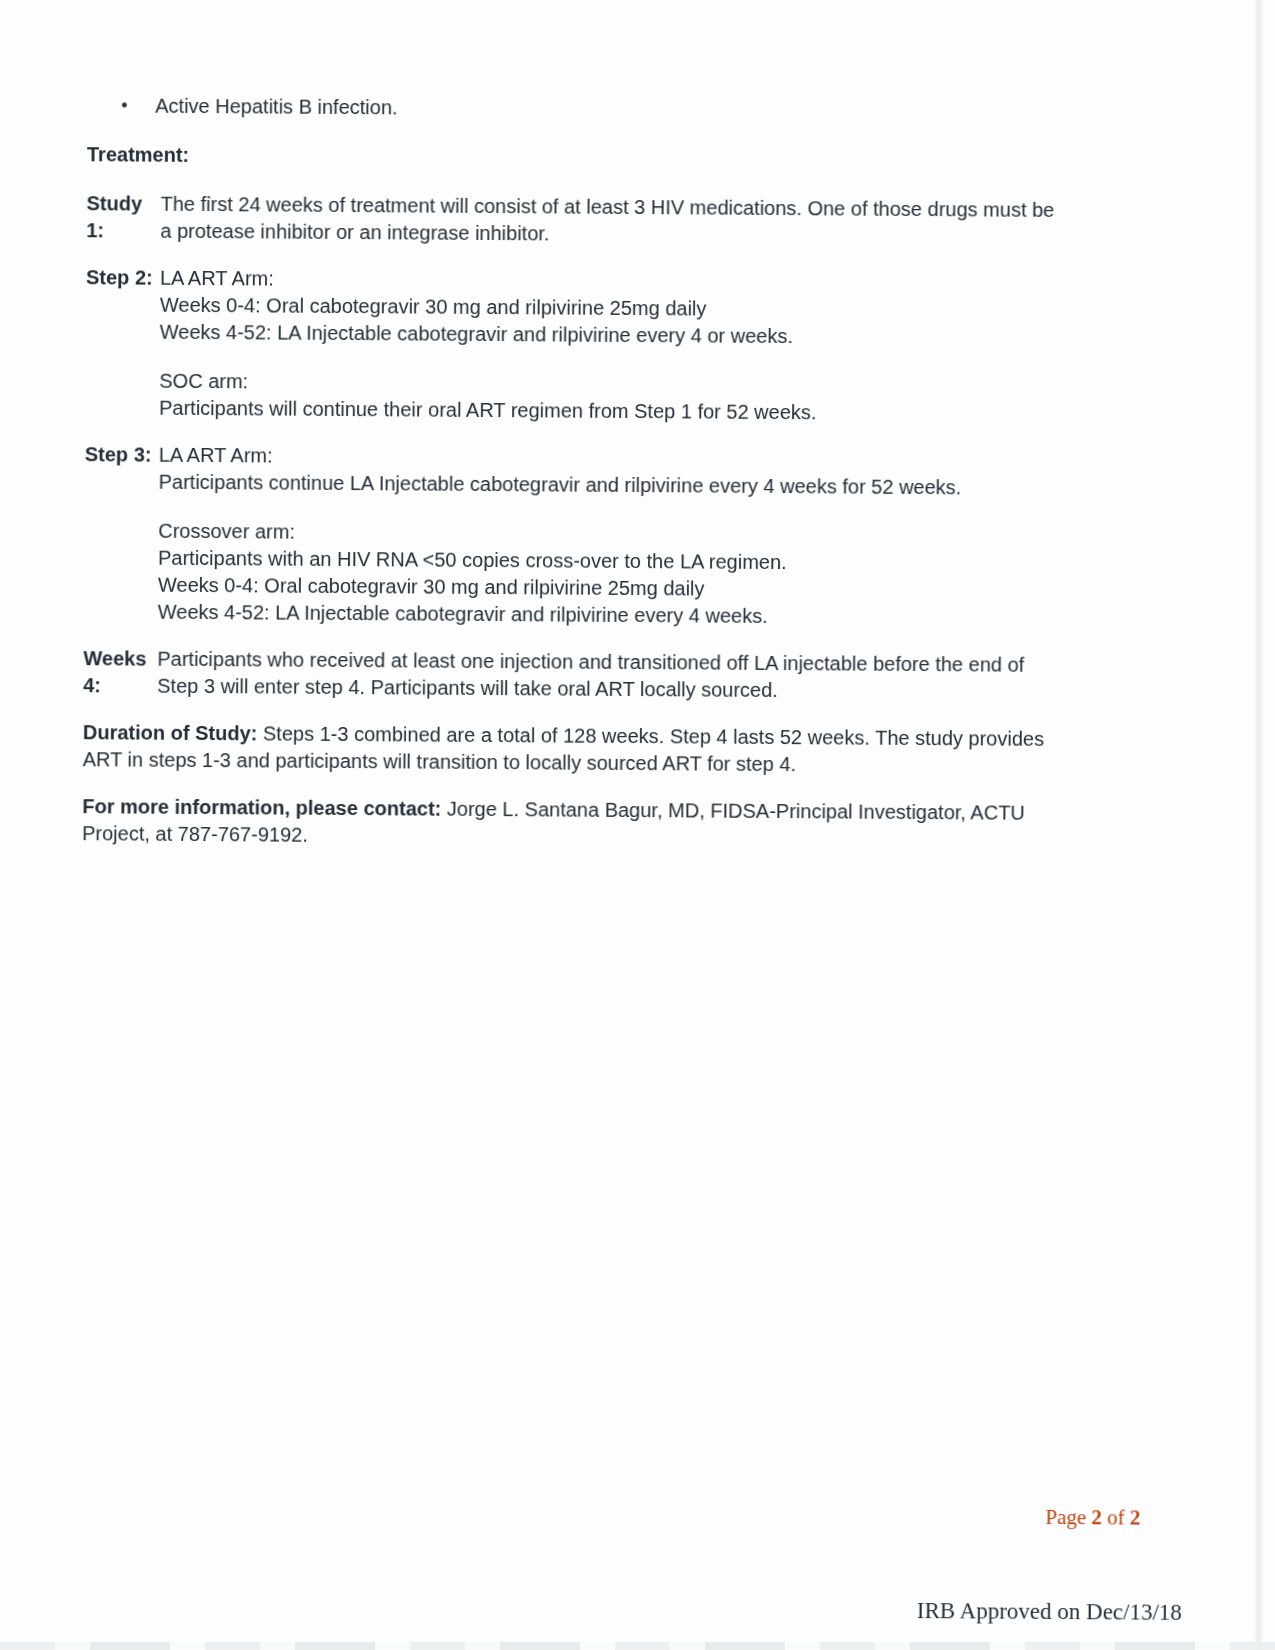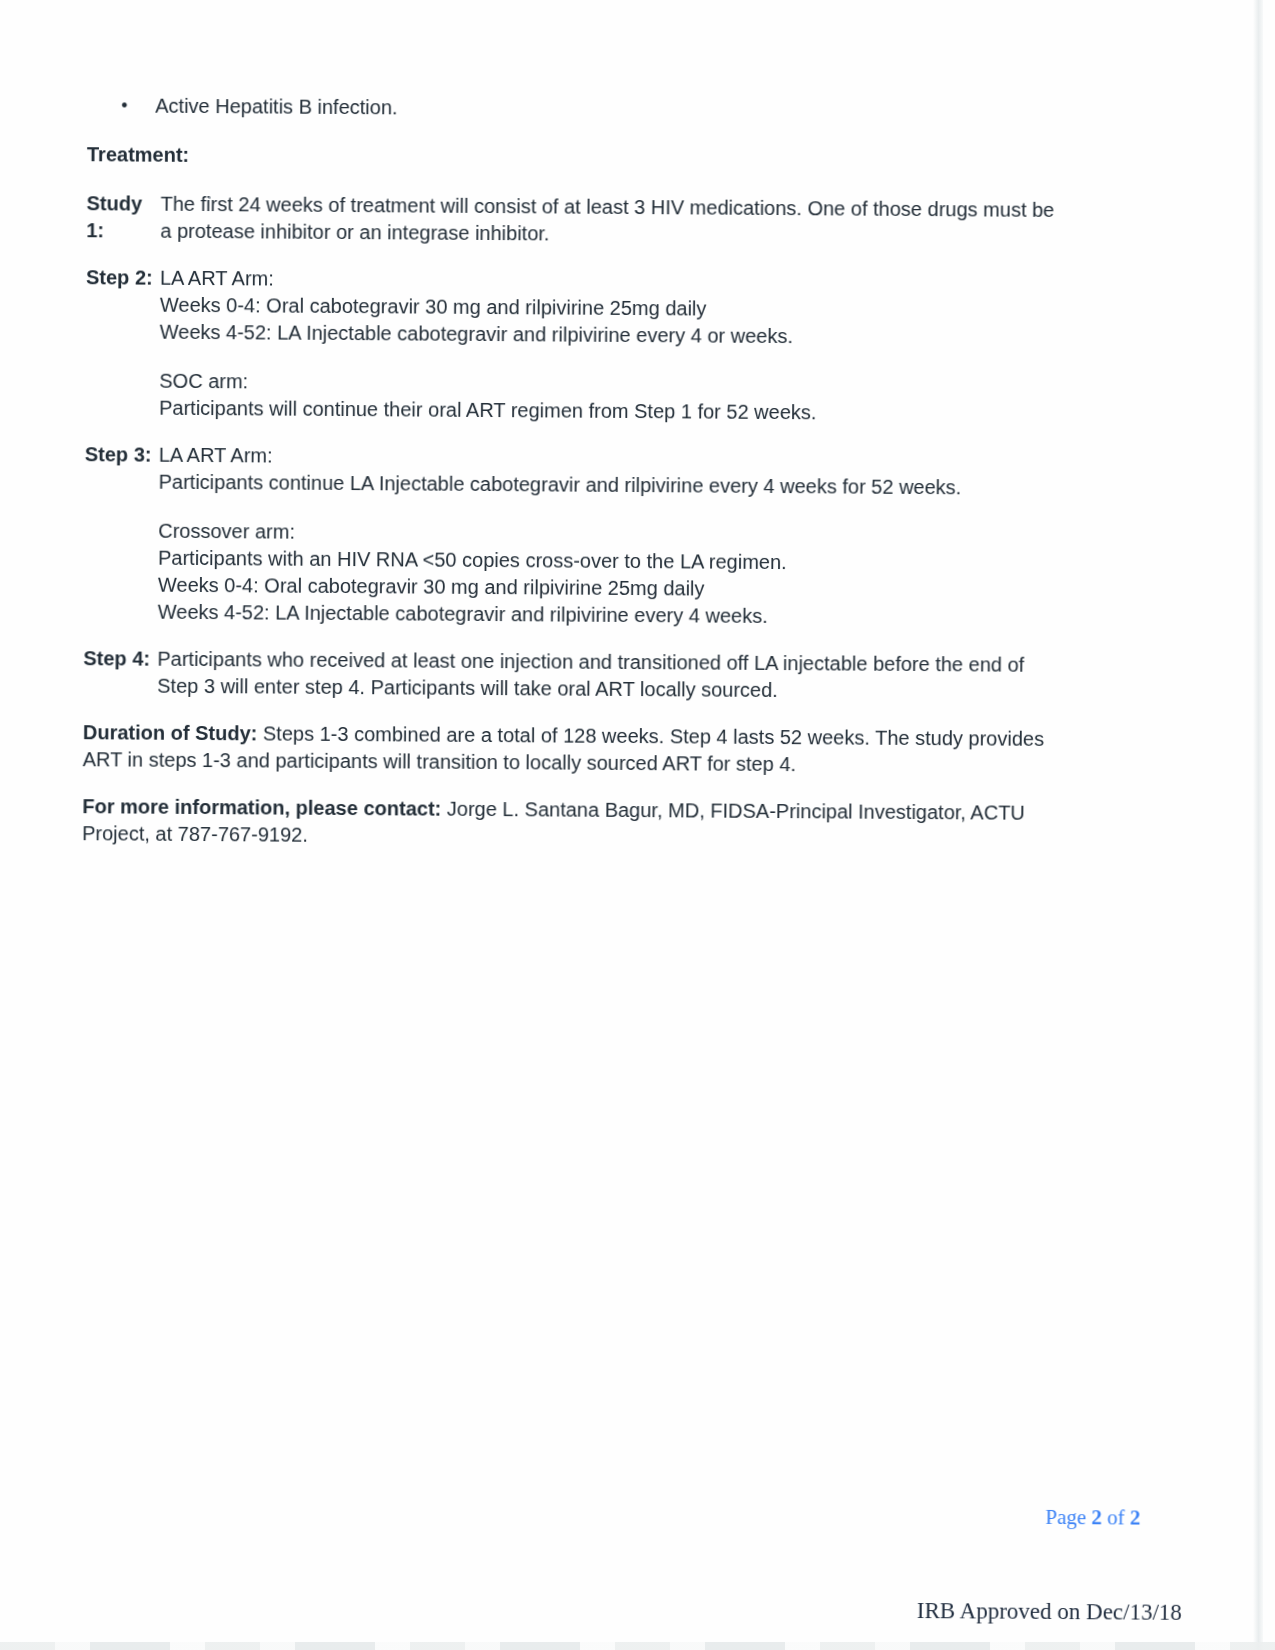--- a/index.html
+++ b/index.html
@@ -56,21 +56,21 @@
   .step-body { flex: 1; }
   .block + .block { margin-top: 22px; }
   .para { margin-bottom: 20px; }
   .lead { font-weight: 700; }
   .page-number {
     position: absolute;
     top: 1498px;
     left: 1056px;
     font-family: "Liberation Serif", "DejaVu Serif", serif;
     font-size: 21px;
-    color: #3b82f6;
+    color: #c2410c;
     white-space: nowrap;
   }
   .page-number b { font-weight: 700; }
   .irb-note {
     position: absolute;
     top: 1592px;
     left: 928px;
     font-family: "Liberation Serif", "DejaVu Serif", serif;
     font-size: 23px;
     color: #1f2c3e;
@@ -157,21 +157,21 @@
           <div class="block">
             <div class="line">Crossover arm:</div>
             <div class="line">Participants with an HIV RNA &lt;50 copies cross-over to the LA regimen.</div>
             <div class="line">Weeks 0-4: Oral cabotegravir 30 mg and rilpivirine 25mg daily</div>
             <div class="line">Weeks 4-52: LA Injectable cabotegravir and rilpivirine every 4 weeks.</div>
           </div>
         </div>
       </div>
 
       <div class="step">
-        <div class="step-label">Step 4:</div>
+        <div class="step-label">Weeks 4:</div>
         <div class="step-body">
           <div class="block">
             <div class="line">Participants who received at least one injection and transitioned off LA injectable before the end of</div>
             <div class="line">Step 3 will enter step 4. Participants will take oral ART locally sourced.</div>
           </div>
         </div>
       </div>
 
       <div class="para">
         <div class="line"><strong class="lead">Duration of Study:</strong> <span>Steps 1-3 combined are a total of 128 weeks. Step 4 lasts 52 weeks. The study provides</span></div>

